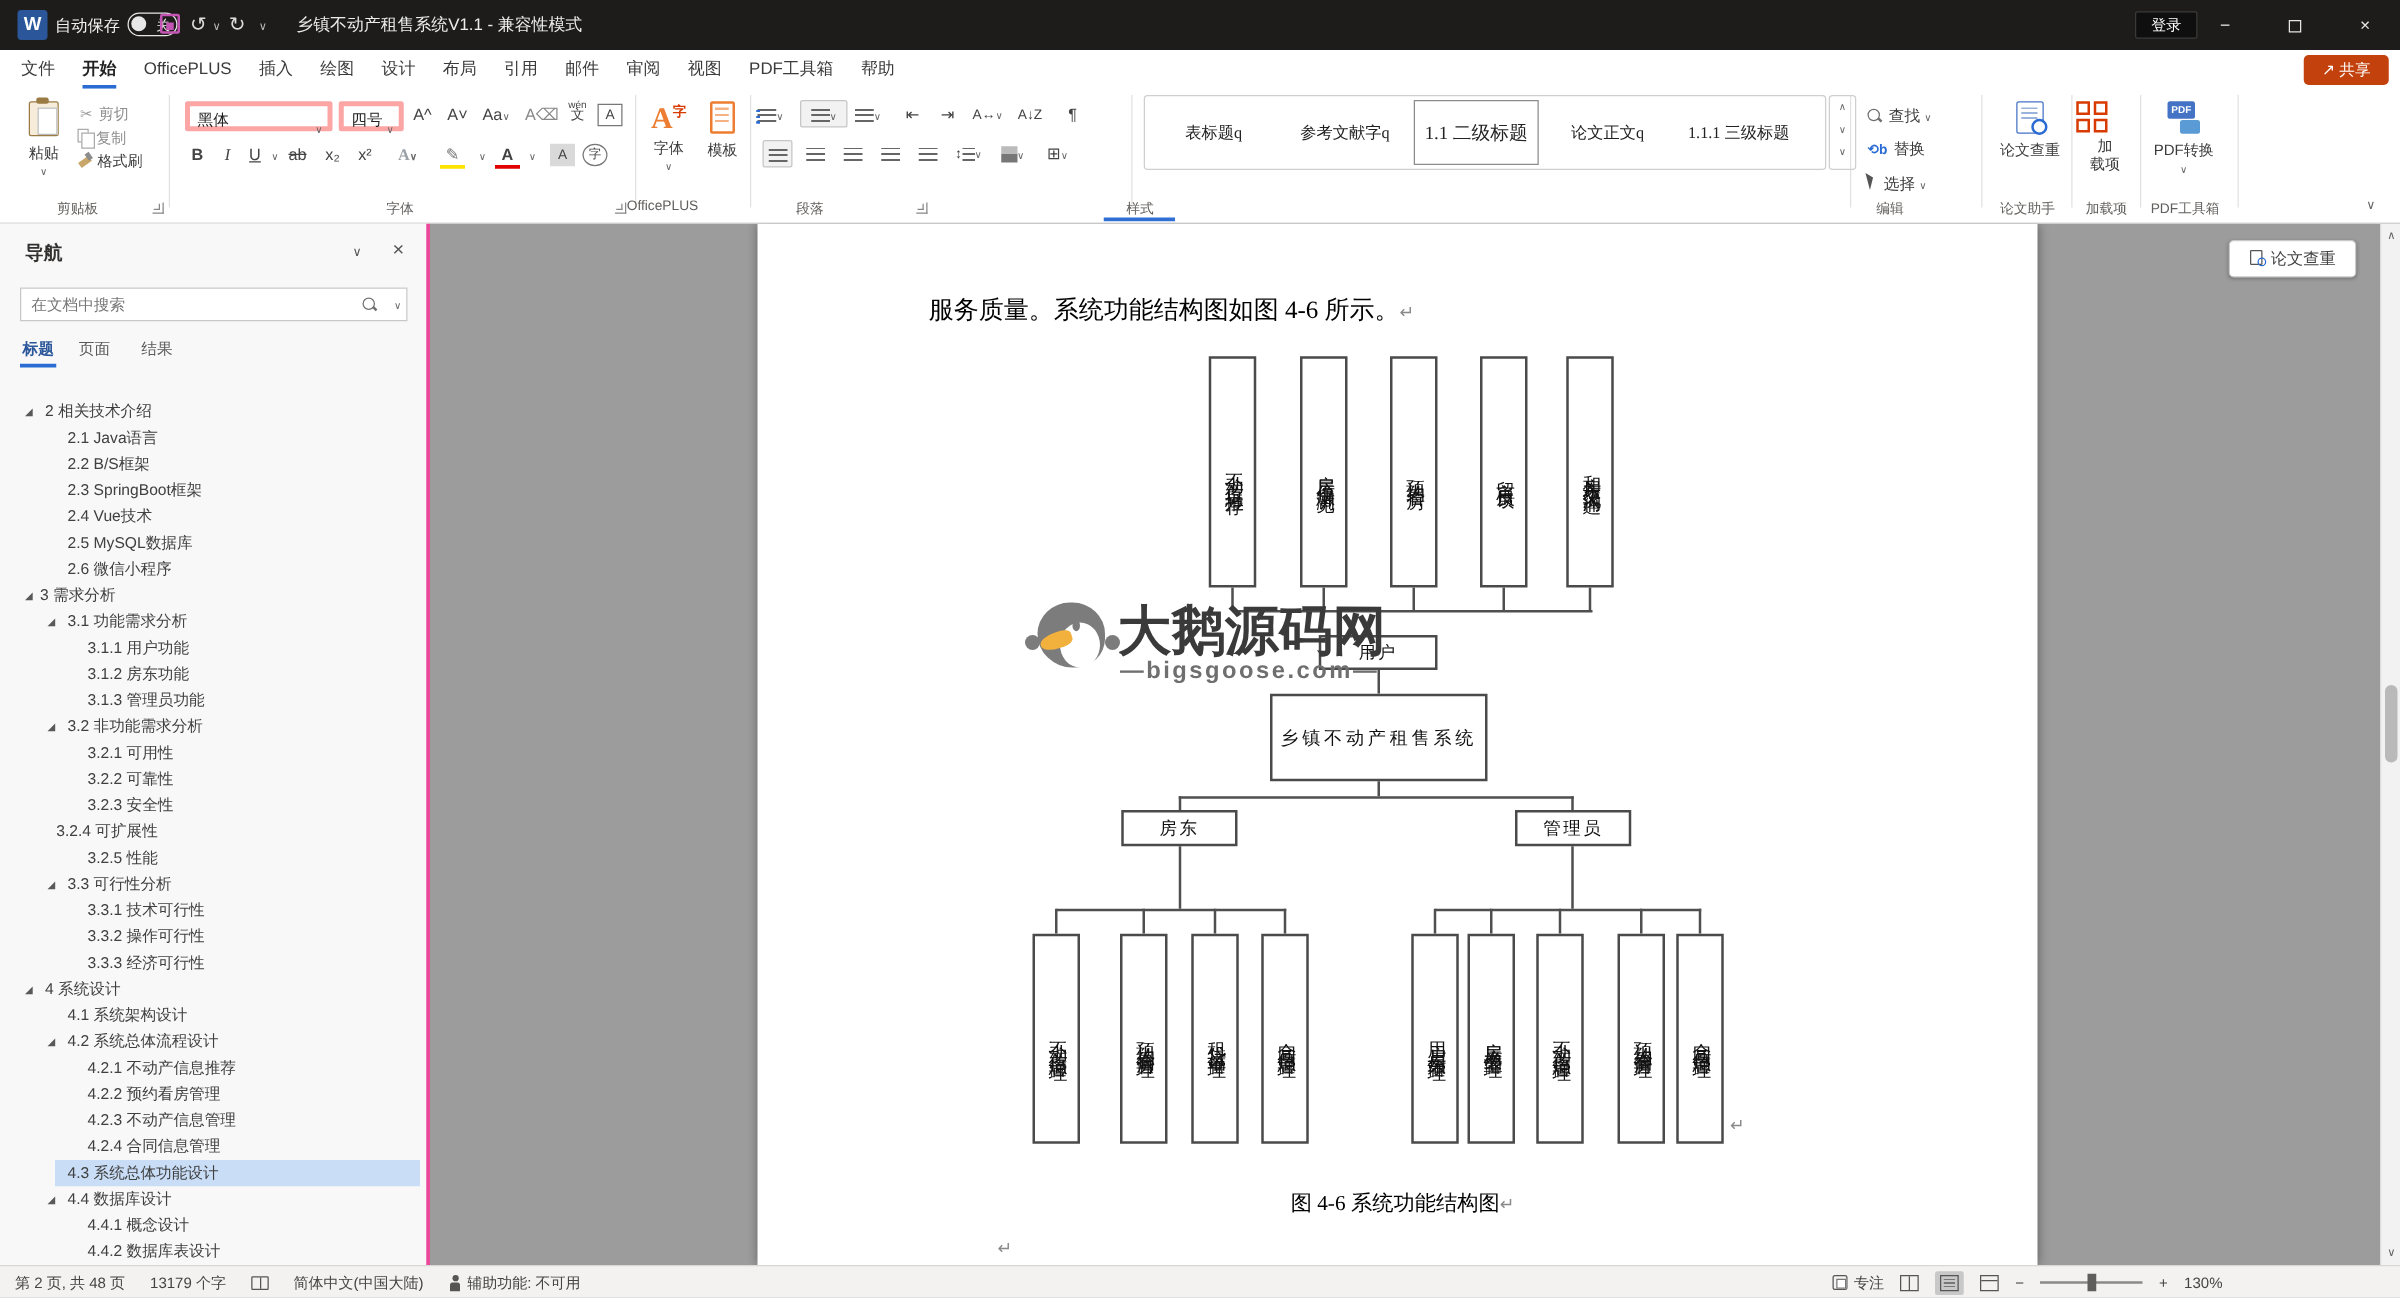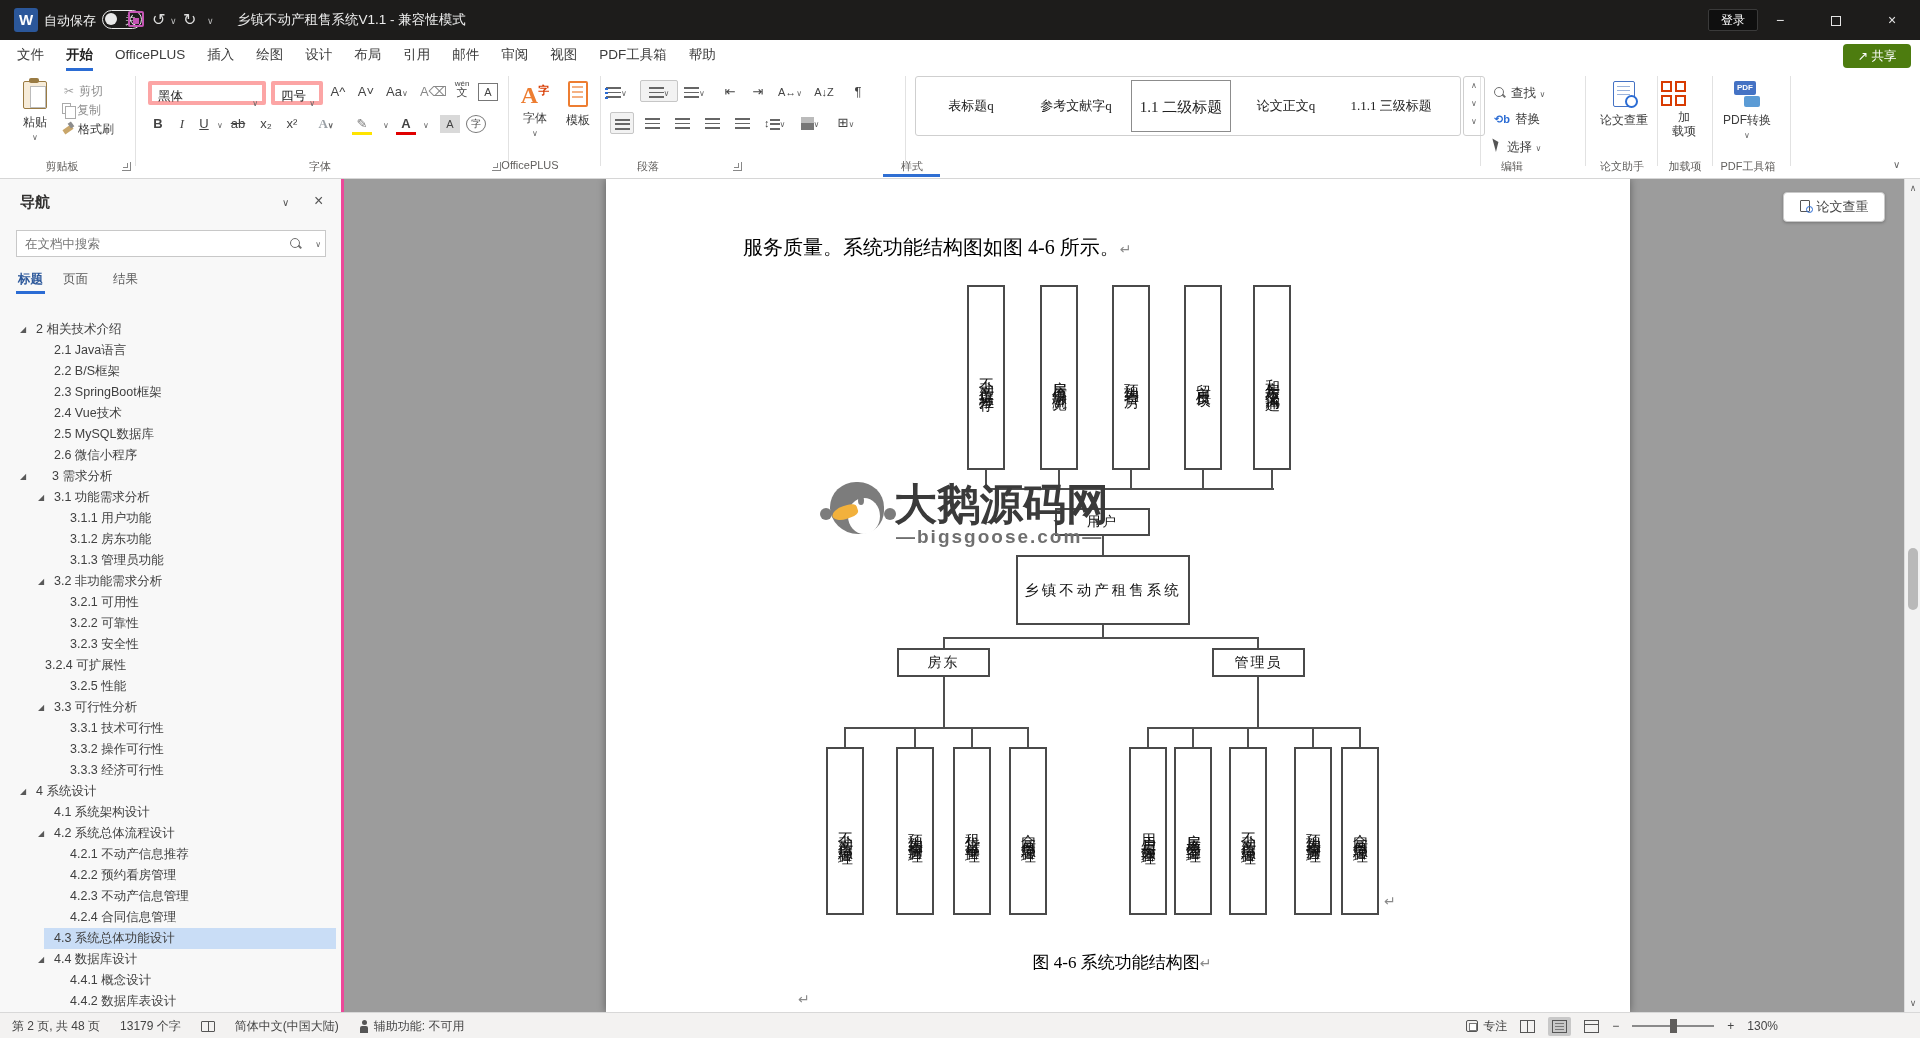--- a/index.html
+++ b/index.html
@@ -23,21 +23,21 @@
   .banner { position:absolute; left:727px; top:5px; width:432px; height:30px; background:#ffffff; border-radius:3px; text-align:center; line-height:30px; font-size:21px; font-weight:bold; color:#e60000; letter-spacing:1px; }
   .login-btn { position:absolute; left:1708px; top:9px; width:50px; height:22px; background:#0f0f0f; border:1px solid #3a3a3a; color:#fff; font-size:12px; text-align:center; line-height:21px; border-radius:2px; }
   .winbtn { position:absolute; top:0; width:56px; height:40px; text-align:center; line-height:40px; color:#e5e5e5; font-size:14px; }
   .maxbox { display:inline-block; width:10px; height:10px; border:1px solid #e5e5e5; vertical-align:middle; }
 
   
   .menubar { position:absolute; left:0; top:40px; width:1920px; height:31px; background:#fff; display:flex; align-items:center; padding-left:8px; }
   .mtab { padding:0 9px; margin-right:4px; font-size:13.5px; color:#3b3b3b; height:31px; line-height:30px; position:relative; }
   .mtab.active { font-weight:bold; color:#222; }
   .mtab.active::after { content:""; position:absolute; left:9px; right:9px; bottom:0; height:3px; background:#2b6cd4; }
-  .share-btn { position:absolute; left:1843px; top:44px; width:68px; height:24px; background:#4d7c0f; border-radius:4px; color:#fff; font-size:12.5px; text-align:center; line-height:24px; }
+  .share-btn { position:absolute; left:1843px; top:44px; width:68px; height:24px; background:#c2410c; border-radius:4px; color:#fff; font-size:12.5px; text-align:center; line-height:24px; }
 
   
   .ribbon { position:absolute; left:0; top:71px; width:1920px; height:108px; background:#fff; border-bottom:1px solid #d6d6d6; font-size:12px; }
   .rdiv { position:absolute; top:5px; height:90px; width:1px; background:#e2e2e2; }
   .glabel { position:absolute; top:88px; font-size:11px; color:#615f5d; width:120px; text-align:center; }
   .launcher { position:absolute; top:91px; width:9px; height:9px; border-right:1.5px solid #888; border-bottom:1.5px solid #888; }
   .launcher::after { content:""; position:absolute; right:2px; bottom:2px; width:4px; height:4px; border-right:1.5px solid #888; border-bottom:1.5px solid #888; transform:rotate(0deg); }
   .bigbtn { position:absolute; top:6px; width:46px; height:78px; text-align:center; color:#3b3b3b; }
   .bigbtn .blabel { margin-top:3px; font-size:12px; line-height:14px; }
   .chev { font-size:8px; color:#666; }
@@ -338,21 +338,21 @@
         <div class="nav-tab" style="left: 113px;">结果</div>
       </div>
     <div class="nav-tree">
         <div class="tree-item"><span class="tri" style="left: 20px;">◢</span><span class="txt" style="padding-left: 36px;">2 相关技术介绍</span></div>
         <div class="tree-item"><span class="txt" style="padding-left: 54px;">2.1 Java语言</span></div>
         <div class="tree-item"><span class="txt" style="padding-left: 54px;">2.2  B/S框架</span></div>
         <div class="tree-item"><span class="txt" style="padding-left: 54px;">2.3  SpringBoot框架</span></div>
         <div class="tree-item"><span class="txt" style="padding-left: 54px;">2.4  Vue技术</span></div>
         <div class="tree-item"><span class="txt" style="padding-left: 54px;">2.5  MySQL数据库</span></div>
         <div class="tree-item"><span class="txt" style="padding-left: 54px;">2.6  微信小程序</span></div>
-        <div class="tree-item"><span class="tri" style="left: 20px;">◢</span><span class="txt" style="padding-left: 52px;">3 需求分析</span></div>
+        <div class="tree-item"><span class="tri" style="left: 20px;">◢</span><span class="txt" style="padding-left: 32px;">3 需求分析</span></div>
         <div class="tree-item"><span class="tri" style="left: 38px;">◢</span><span class="txt" style="padding-left: 54px;">3.1 功能需求分析</span></div>
         <div class="tree-item"><span class="txt" style="padding-left: 70px;">3.1.1 用户功能</span></div>
         <div class="tree-item"><span class="txt" style="padding-left: 70px;">3.1.2 房东功能</span></div>
         <div class="tree-item"><span class="txt" style="padding-left: 70px;">3.1.3 管理员功能</span></div>
         <div class="tree-item"><span class="tri" style="left: 38px;">◢</span><span class="txt" style="padding-left: 54px;">3.2 非功能需求分析</span></div>
         <div class="tree-item"><span class="txt" style="padding-left: 70px;">3.2.1 可用性</span></div>
         <div class="tree-item"><span class="txt" style="padding-left: 70px;">3.2.2 可靠性</span></div>
         <div class="tree-item"><span class="txt" style="padding-left: 70px;">3.2.3 安全性</span></div>
         <div class="tree-item"><span class="txt" style="padding-left: 45px;">3.2.4 可扩展性</span></div>
         <div class="tree-item"><span class="txt" style="padding-left: 70px;">3.2.5 性能</span></div>

